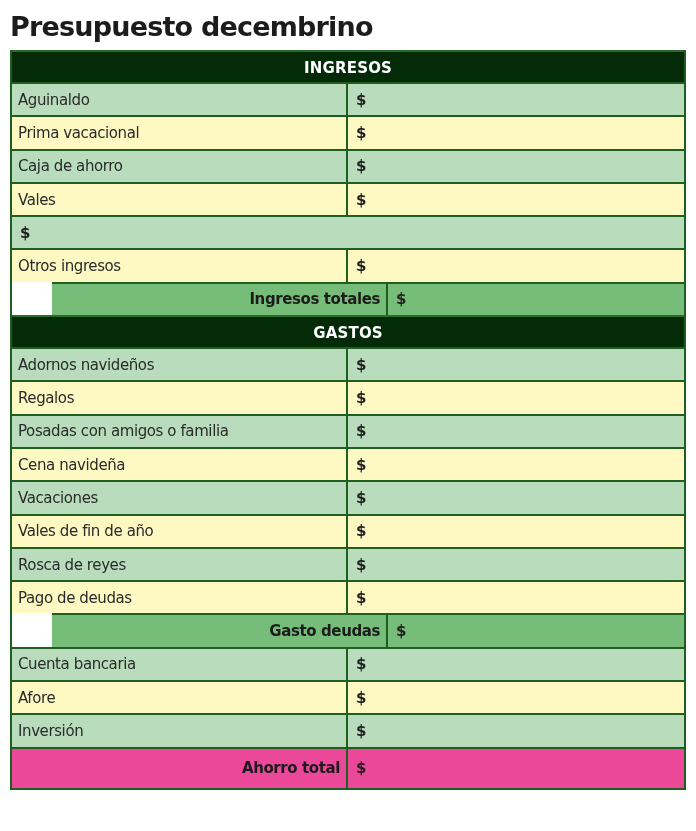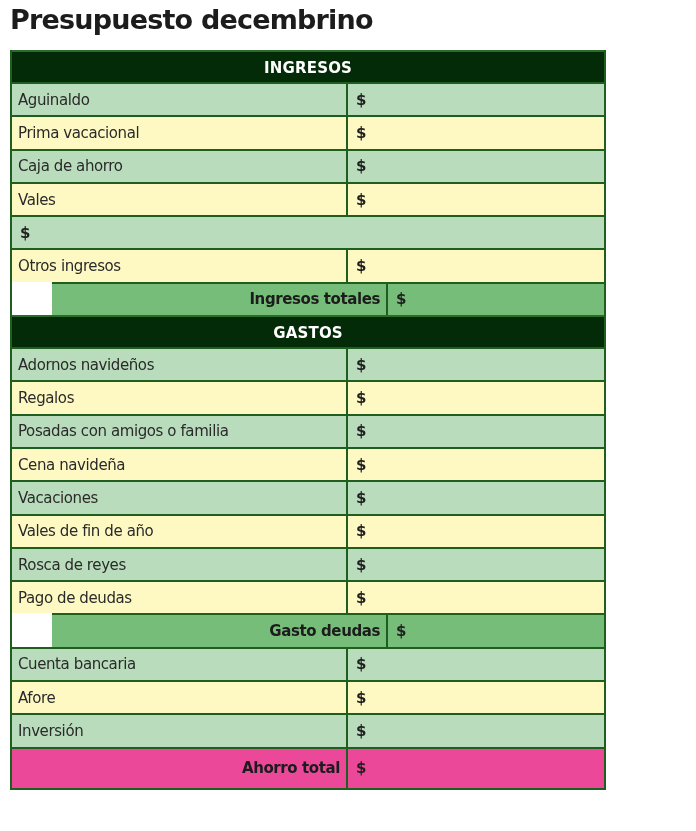--- a/index.html
+++ b/index.html
@@ -1,24 +1,24 @@
 <!DOCTYPE html>
 <html><head>
 <meta charset="utf-8">
 <style>
   * { box-sizing: border-box; margin: 0; padding: 0; }
   html, body { width: 696px; height: 831px; background: #ffffff; overflow: hidden; }
   body { font-family: "DejaVu Sans", sans-serif; color: #222222; position: relative; }
   .title {
-    position: absolute; left: 10px; top: 4px;
+    position: absolute; left: 10px; top: 11px;
     font-family: "DejaVu Sans", sans-serif; font-weight: bold;
     font-size: 27px; letter-spacing: -0.8px; color: #1c1c1c;
   }
   .sheet {
-    position: absolute; left: 10px; top: 50px; width: 596px;
+    position: absolute; left: 10px; top: 50px; width: 676px;
     border: 2px solid #1e5e1e; border-top: 0; border-bottom: 2px solid #1e5e1e;
   }
   .hdr {
     height: 32px; background: #032b07; color: #ffffff;
     font-weight: bold; font-size: 15px; text-align: center; line-height: 32px;
     border-top: 2px solid #2b6b2b; letter-spacing: 0.2px;
   }
   .row {
     display: flex; height: 33.3px; border-top: 2px solid #1e5e1e;
   }

